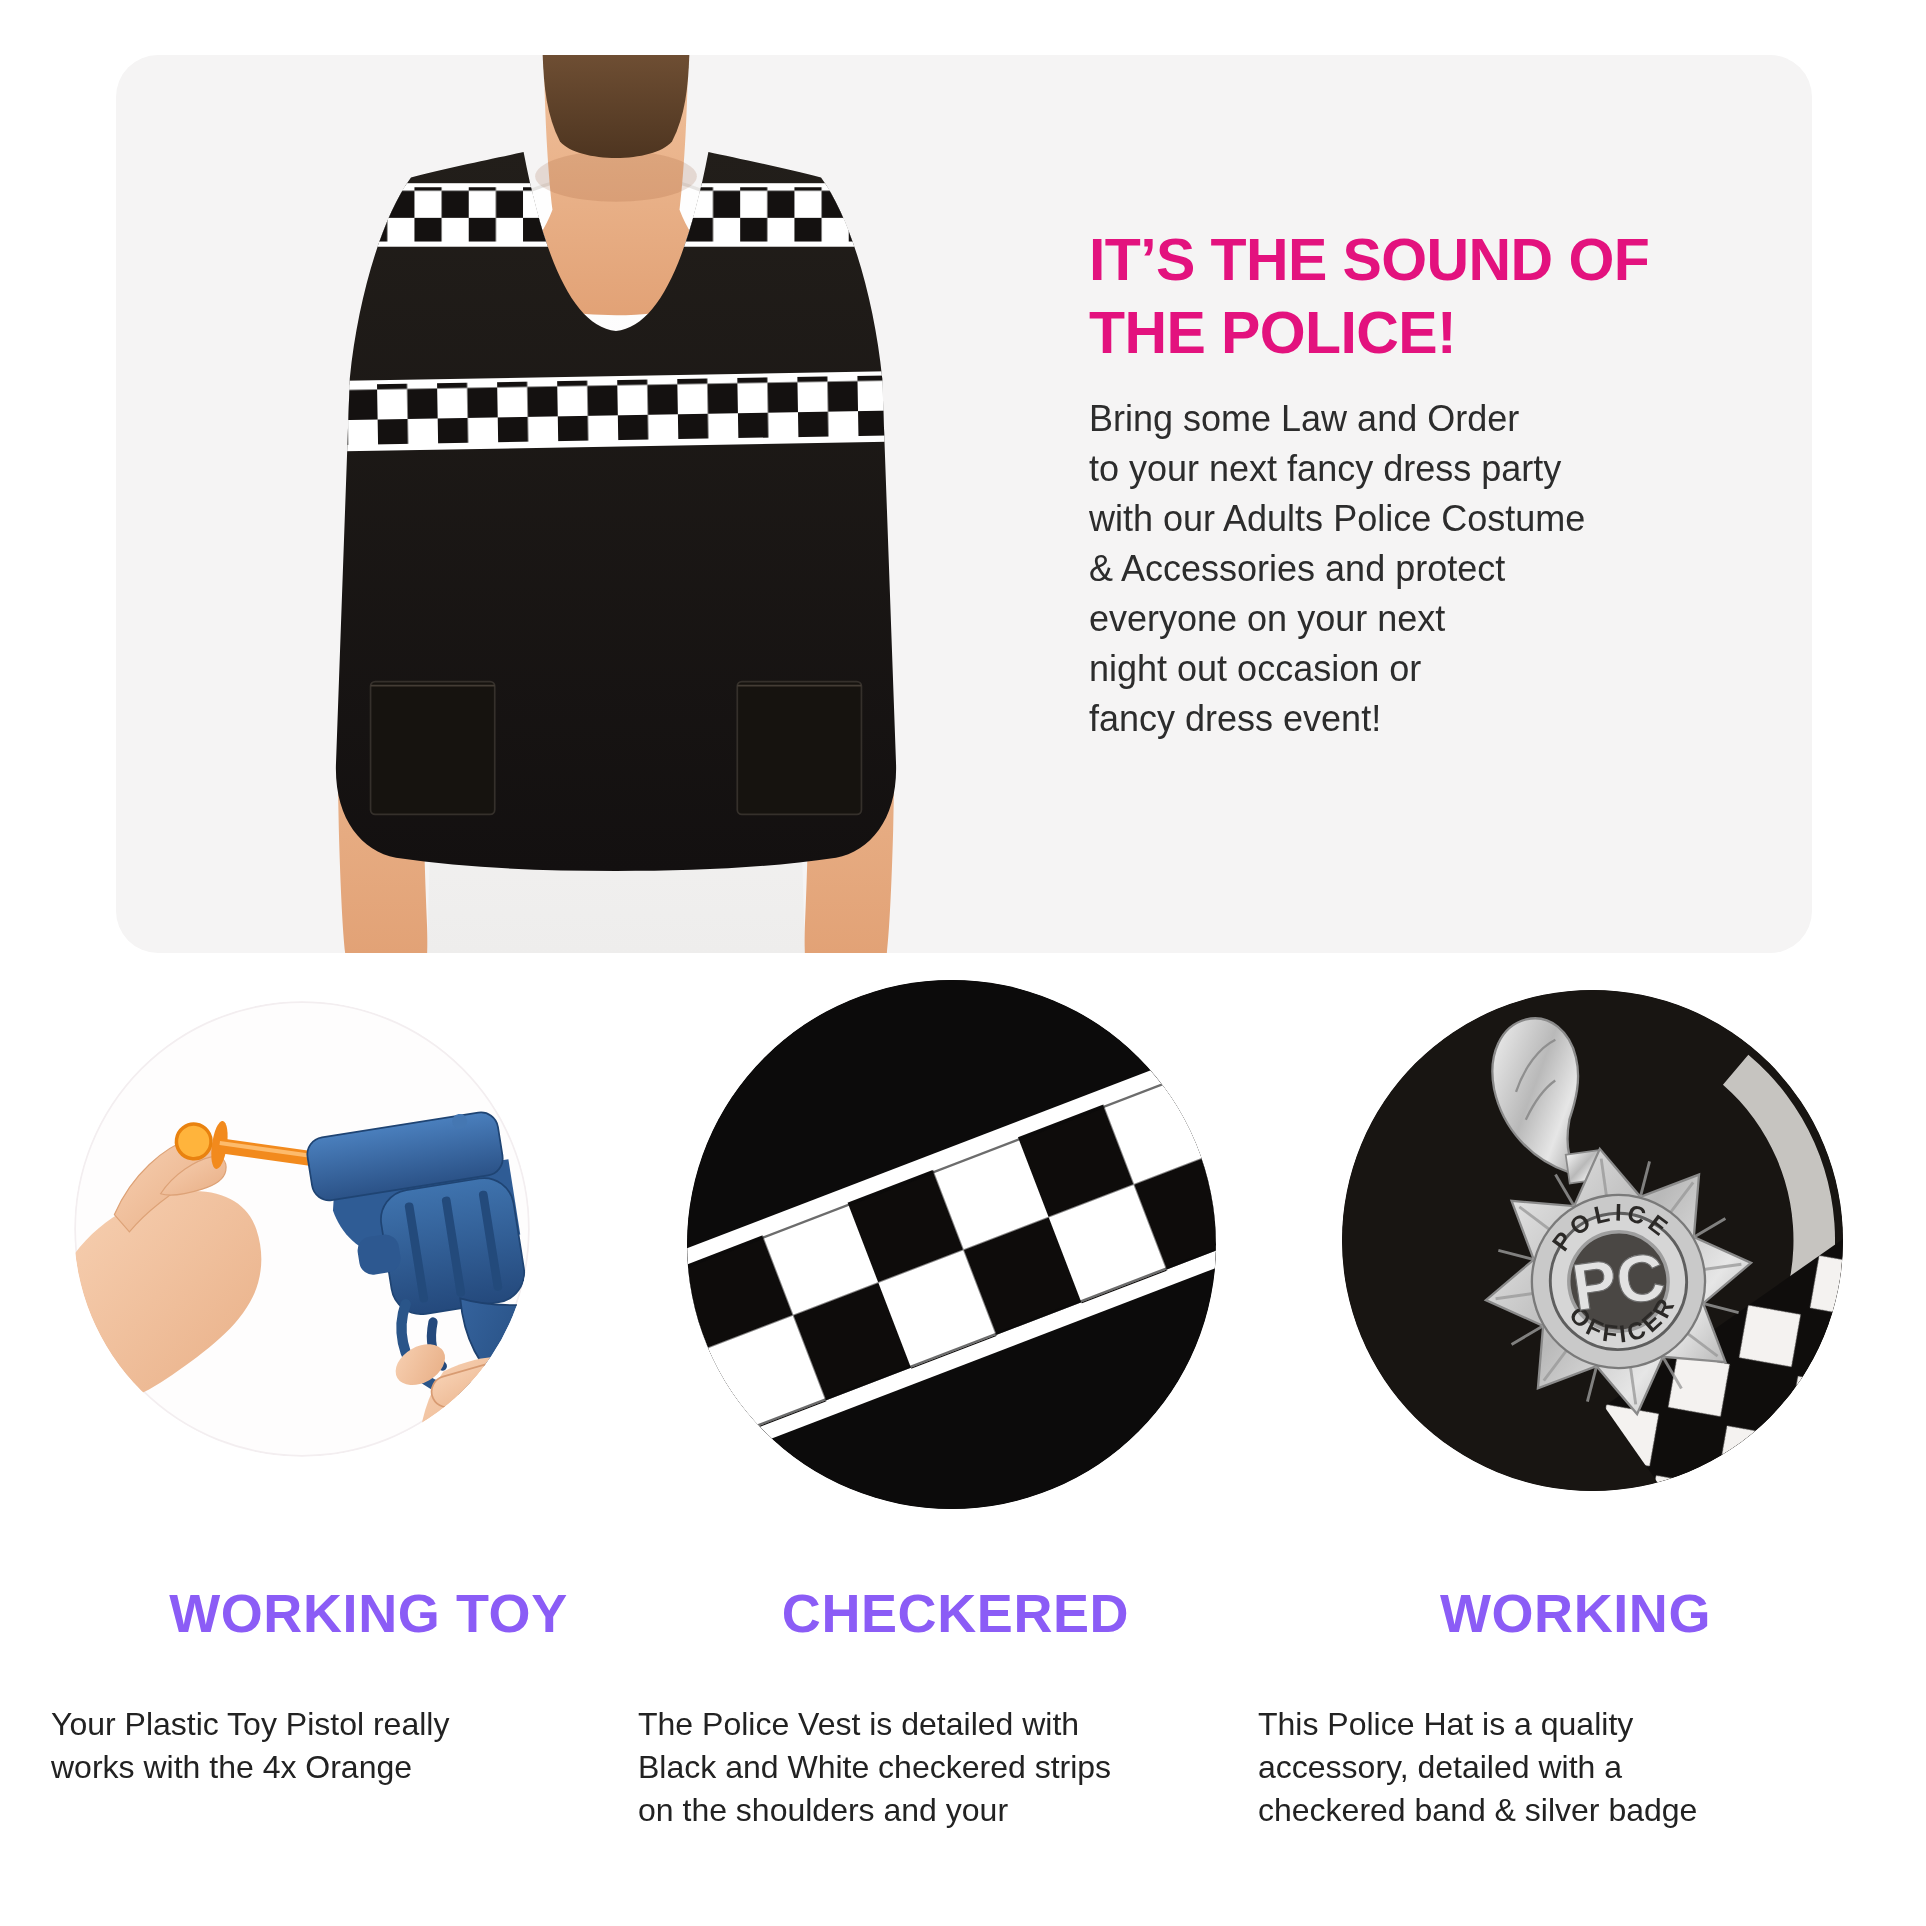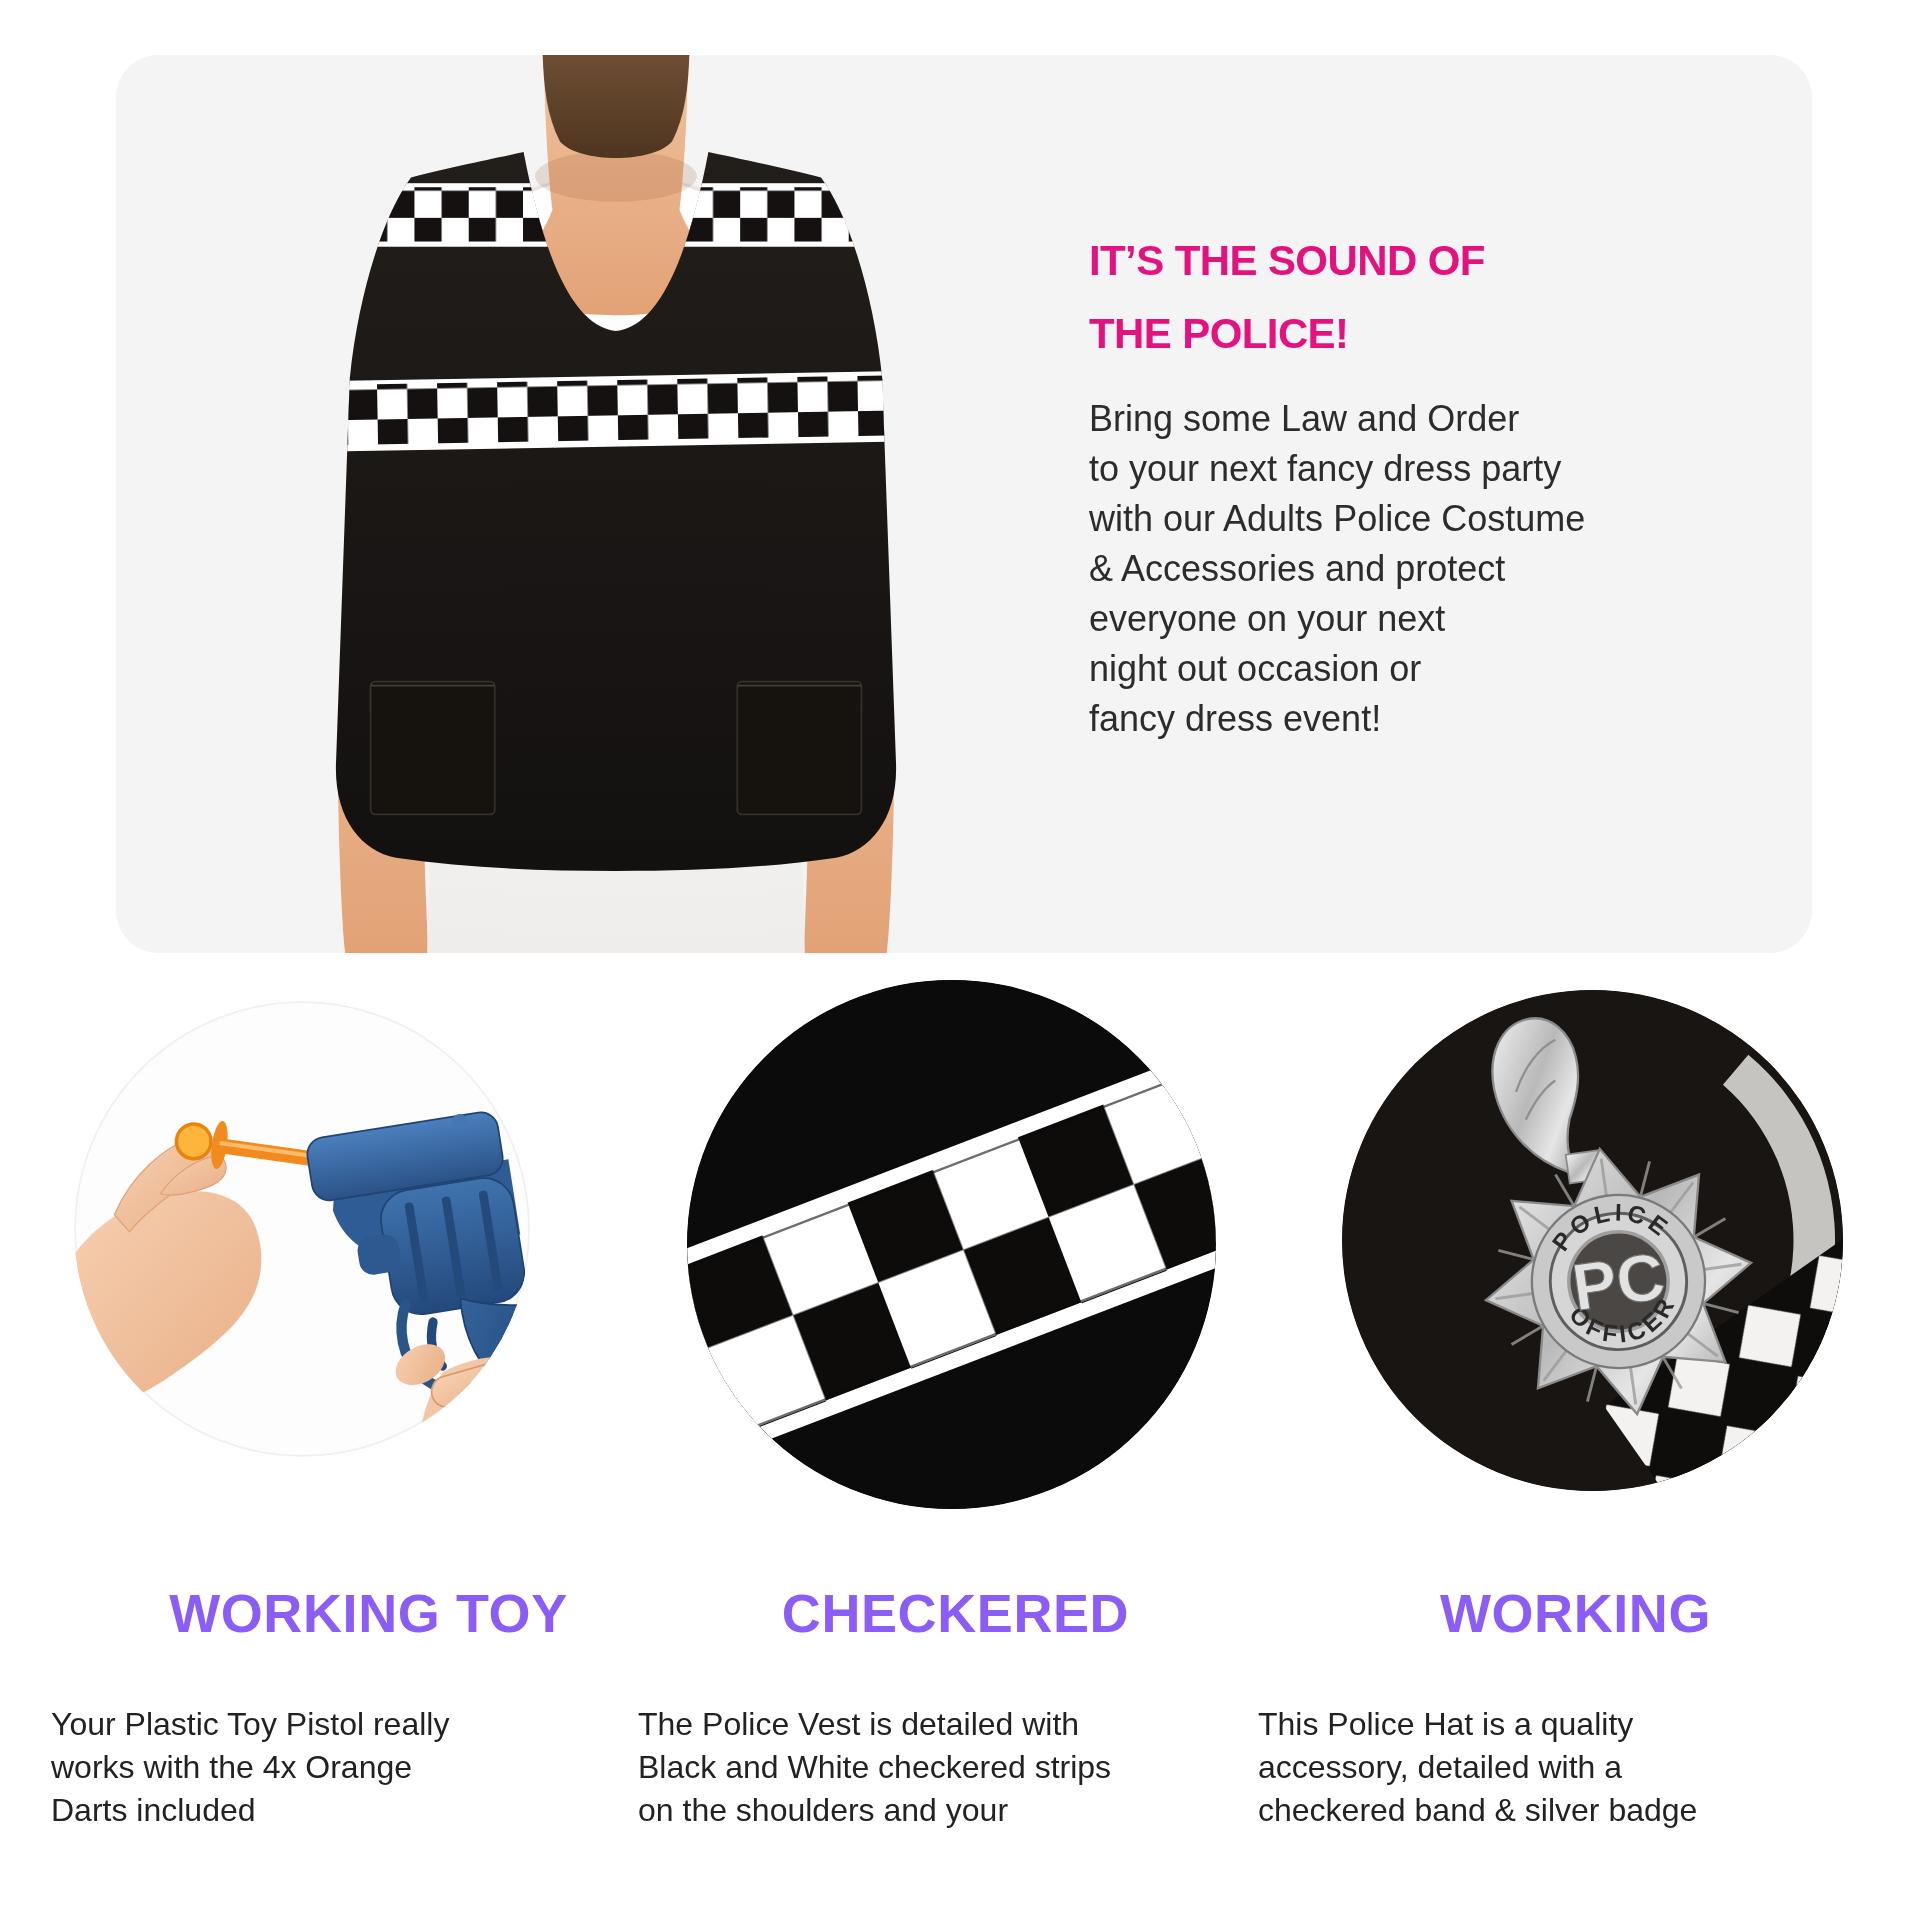--- a/index.html
+++ b/index.html
@@ -5,21 +5,21 @@
   html,body{margin:0;padding:0;background:#ffffff;}
   #stage{position:relative;width:1926px;height:1926px;overflow:hidden;background:#ffffff;
          font-family:"Liberation Sans",sans-serif;}
 
   
   .hero-card{position:absolute;left:116px;top:55px;width:1696px;height:898px;
              background:#f5f4f4;border-radius:42px;overflow:hidden;}
   .man-svg{position:absolute;left:81px;top:0;width:838px;height:898px;}
 
   .hero-text{position:absolute;left:973px;top:169px;width:728px;}
-  .hero-headline{color:#e3127e;font-weight:800;font-size:42px;line-height:73px;
+  .hero-headline{color:#e3127e;font-weight:800;font-size:59px;line-height:73px;
                  letter-spacing:-0.6px;}
   .hero-body{margin-top:24px;color:#2c2c2c;font-weight:400;font-size:36px;line-height:50px;}
 
   
   .feature-circle{position:absolute;border-radius:50%;overflow:hidden;}
   .circle-pistol{left:74px;top:1001px;width:456px;height:456px;background:#fdfcfc;}
   .circle-checkered{left:687px;top:980px;width:529px;height:529px;background:#0c0b0b;}
   .circle-badge{left:1342px;top:990px;width:501px;height:501px;background:#181512;}
   .feature-circle svg{display:block;width:100%;height:100%;}
 
@@ -289,21 +289,20 @@
     </svg>
   </div>
 
   <div class="feature-title ft-1">WORKING TOY</div>
   <div class="feature-title ft-2">CHECKERED</div>
   <div class="feature-title ft-3">WORKING</div>
 
   <div class="feature-text ft-1">
     <div>Your Plastic Toy Pistol really</div>
     <div>works with the 4x Orange</div>
-    <div>Darts included</div>
   </div>
   <div class="feature-text ft-2">
     <div>The Police Vest is detailed with</div>
     <div>Black and White checkered strips</div>
     <div>on the shoulders and your</div>
   </div>
   <div class="feature-text ft-3">
     <div>This Police Hat is a quality</div>
     <div>accessory, detailed with a</div>
     <div>checkered band &amp; silver badge</div>

